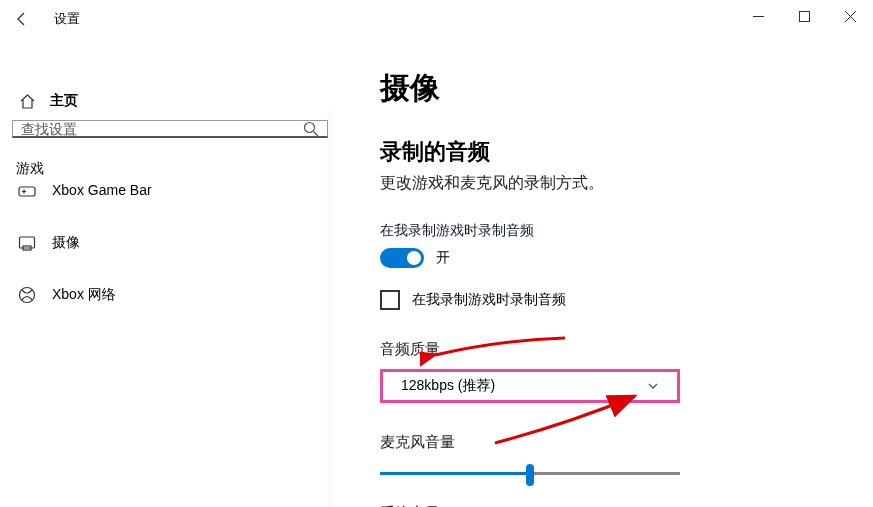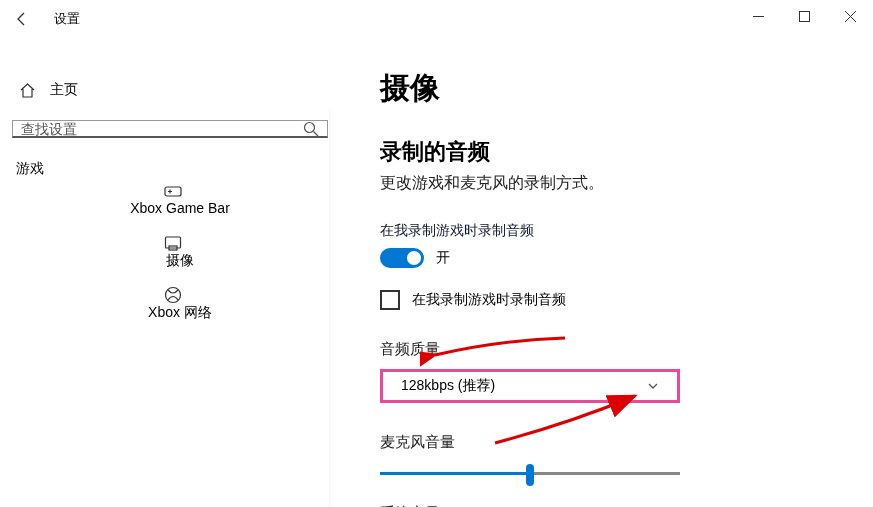--- a/index.html
+++ b/index.html
@@ -62,24 +62,25 @@
       position: absolute;
       right: 0;
       top: 70px;
       bottom: 0;
       width: 1px;
       background: rgba(0,0,0,0.03);
       box-shadow: 1px 0 4px rgba(0,0,0,0.06);
     }
     .home-row {
       display: flex;
-      align-items: center;
+      align-items: flex-end;
       height: 40px;
       padding-left: 6px;
       cursor: pointer;
+      font-weight: bold;
     }
     .home-row .icon {
       width: 22px;
       display: inline-flex;
       justify-content: center;
     }
     .home-row .label {
       font-size: 14px;
       margin-left: 12px;
     }
@@ -104,26 +105,25 @@
       color: #555;
     }
     .category-header {
       font-size: 14px;
       font-weight: 400;
       padding-left: 6px;
       margin-bottom: 4px;
     }
     .nav-item {
       display: flex;
-      align-items: center;
+      align-items: flex-start;
       height: 44px;
       padding-left: 6px;
       cursor: pointer;
       margin-bottom: 8px;
-      flex-direction: column;
     }
     .nav-item .icon {
       width: 22px;
       display: inline-flex;
       justify-content: center;
     }
     .nav-item .label {
       font-size: 14px;
       margin-left: 14px;
     }

